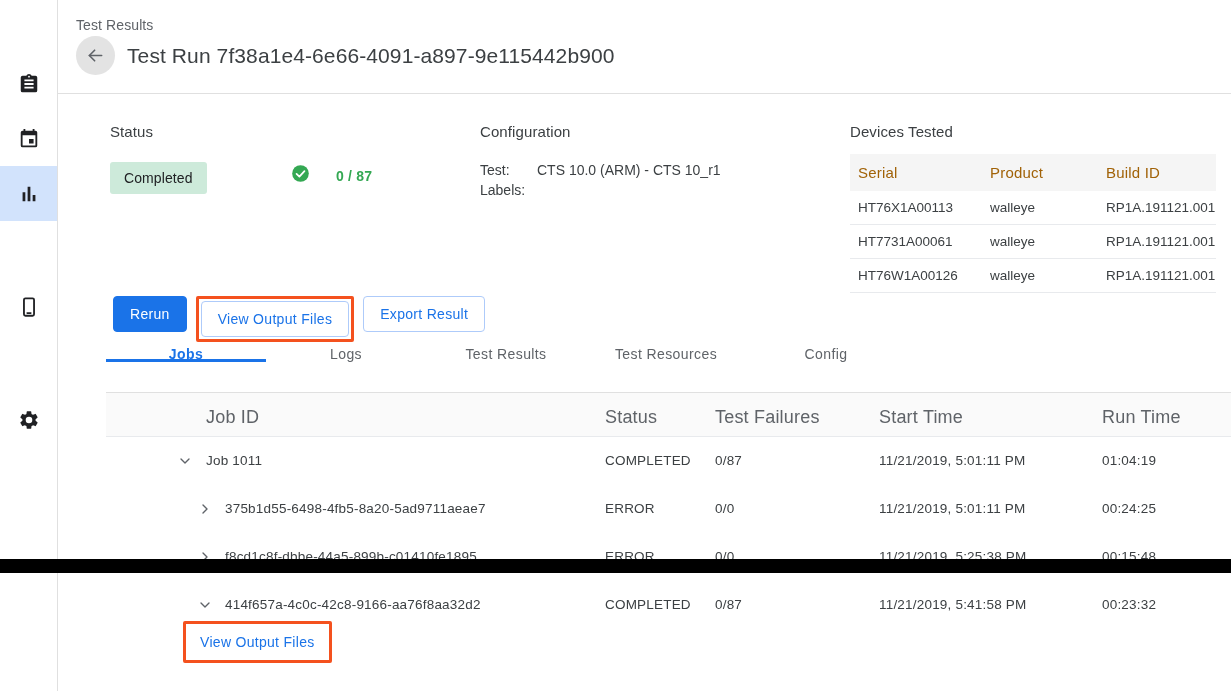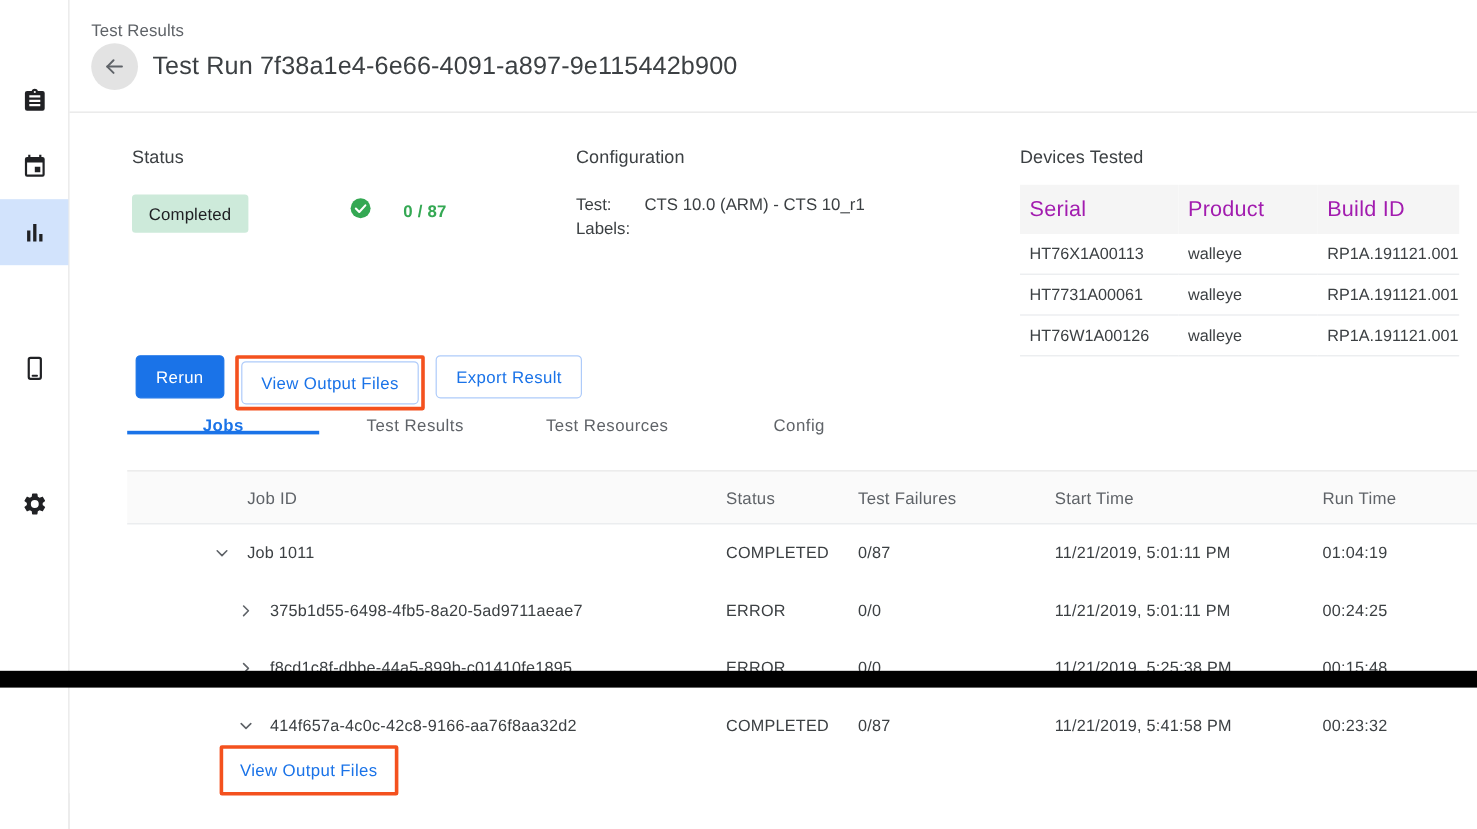--- a/index.html
+++ b/index.html
@@ -73,22 +73,22 @@
   .cfg-row { display: flex; }
   .cfg-key { width: 57px; flex: none; color:#3c4043; }
   .cfg-val { color: #3c4043; }
 
   
   .dev-table {
     position: absolute; left: 792px; top: 60px; width: 366px;
     border-collapse: collapse; font-size: 13px;
   }
   .dev-table th {
-    background: #f5f5f5; color: #a21caf; font-weight: 400; text-align: left;
-    padding: 10px 0 10px 8px; font-size: 18px; letter-spacing: .2px;
+    background: #f5f5f5; color: #a16207; font-weight: 400; text-align: left;
+    padding: 10px 0 10px 8px; font-size: 15px; letter-spacing: .2px;
   }
   .dev-table td {
     padding: 9px 0 9px 8px; color: #3c4043; font-size: 13.5px;
     border-bottom: 1px solid #e8eaed;
   }
   .dev-table .c-serial { width: 132px; }
   .dev-table .c-product { width: 116px; }
 
   
   .btn-row { position: absolute; left: 55px; top: 202px; display: flex; align-items: flex-start; }
@@ -120,21 +120,21 @@
   .tab.active::after {
     content: ""; position: absolute; left: 0; right: 0; bottom: 0; height: 3px; background: #1a73e8;
   }
 
   
   .jobs-head {
     position: absolute; left: 48px; top: 299px; width: 1125px; height: 44px;
     background: #fafafa; border-bottom: 1px solid #e8eaed;
   }
   .jobs-head .hc, .job-row .rc {
-    position: absolute; font-size: 14px; letter-spacing: .2px;
+    position: absolute; font-size: 18px; letter-spacing: .2px;
   }
   .jobs-head .hc { top: 14px; color: #5f6368; }
   .col-jobid  { left: 100px; }
   .col-status { left: 499px; }
   .col-fail   { left: 609px; }
   .col-start  { left: 773px; }
   .col-run    { left: 996px; }
 
   .job-row {
     position: absolute; left: 48px; width: 1125px; height: 48px;
@@ -290,20 +290,21 @@
     <div class="btn-row">
       <button class="btn btn-filled">Rerun</button>
       <span class="ann-wrap">
         <button class="btn btn-outline">View Output Files</button>
       </span>
       <button class="btn btn-outline">Export Result</button>
     </div>
 
     <div class="tabs">
       <button class="tab active">Jobs</button>
+      <button class="tab">Logs</button>
       <button class="tab">Test Results</button>
       <button class="tab">Test Resources</button>
       <button class="tab">Config</button>
     </div>
 
     <div class="jobs-head">
       <span class="hc col-jobid">Job ID</span>
       <span class="hc col-status">Status</span>
       <span class="hc col-fail">Test Failures</span>
       <span class="hc col-start">Start Time</span>

